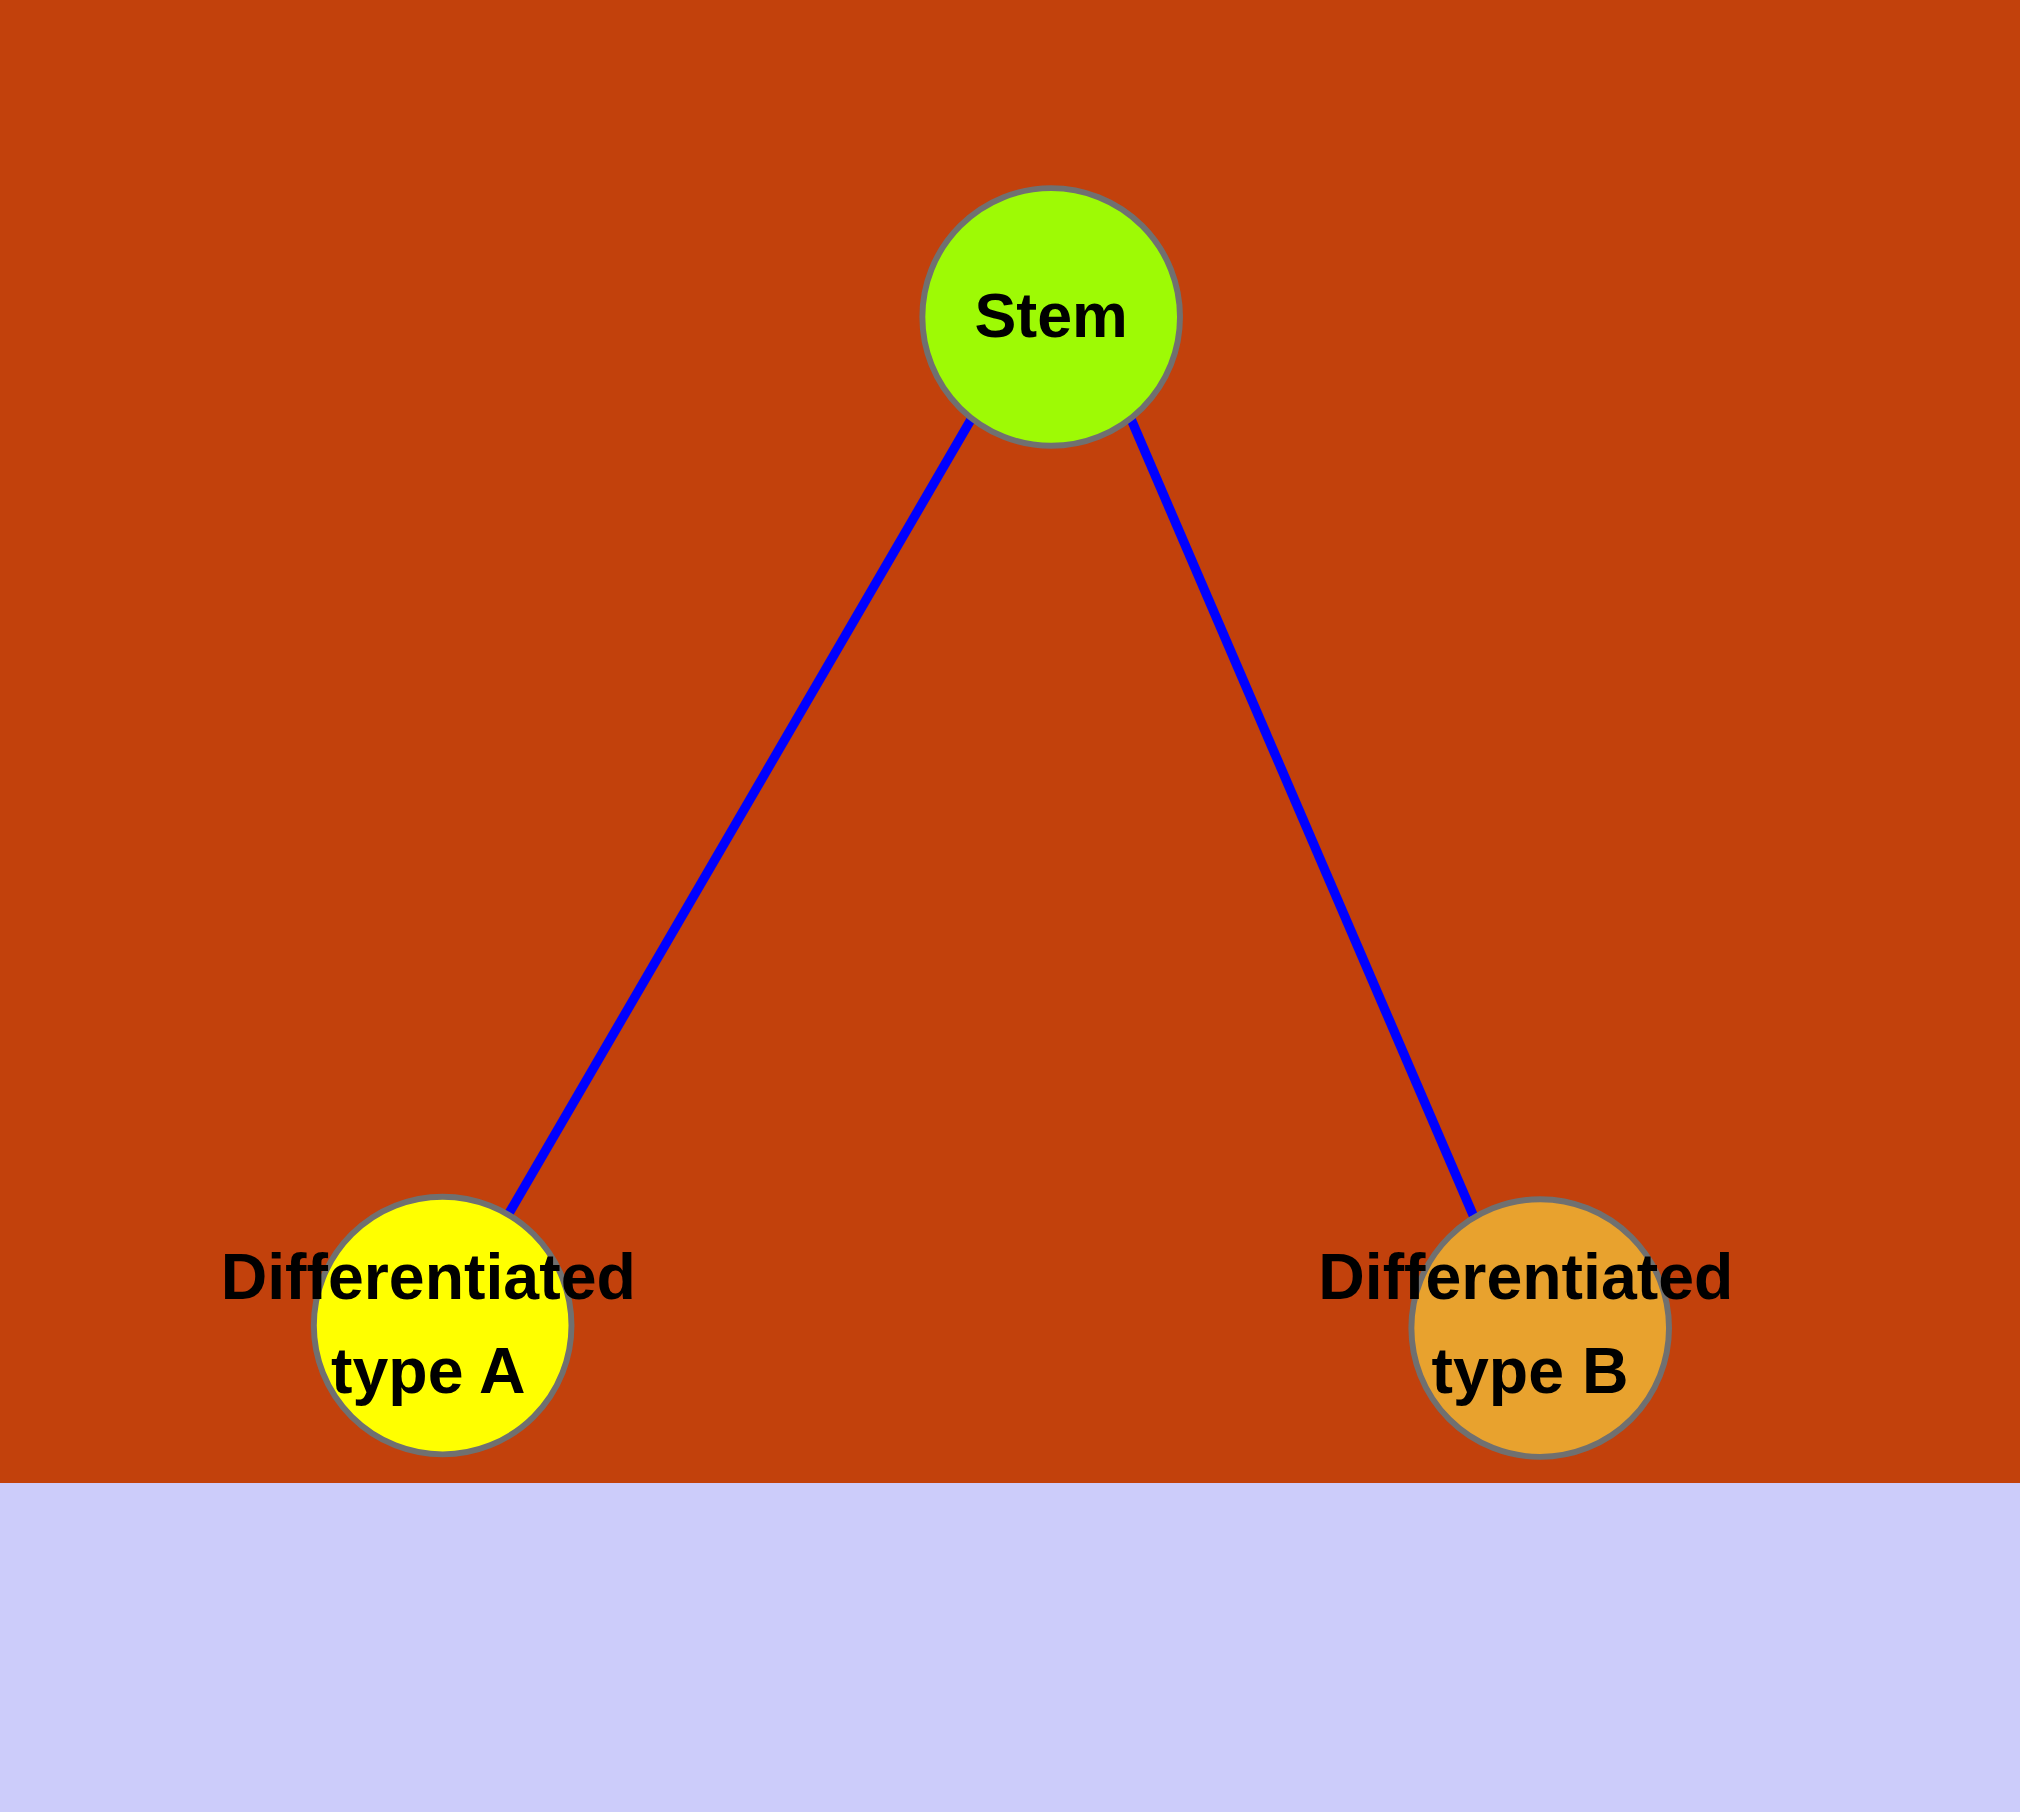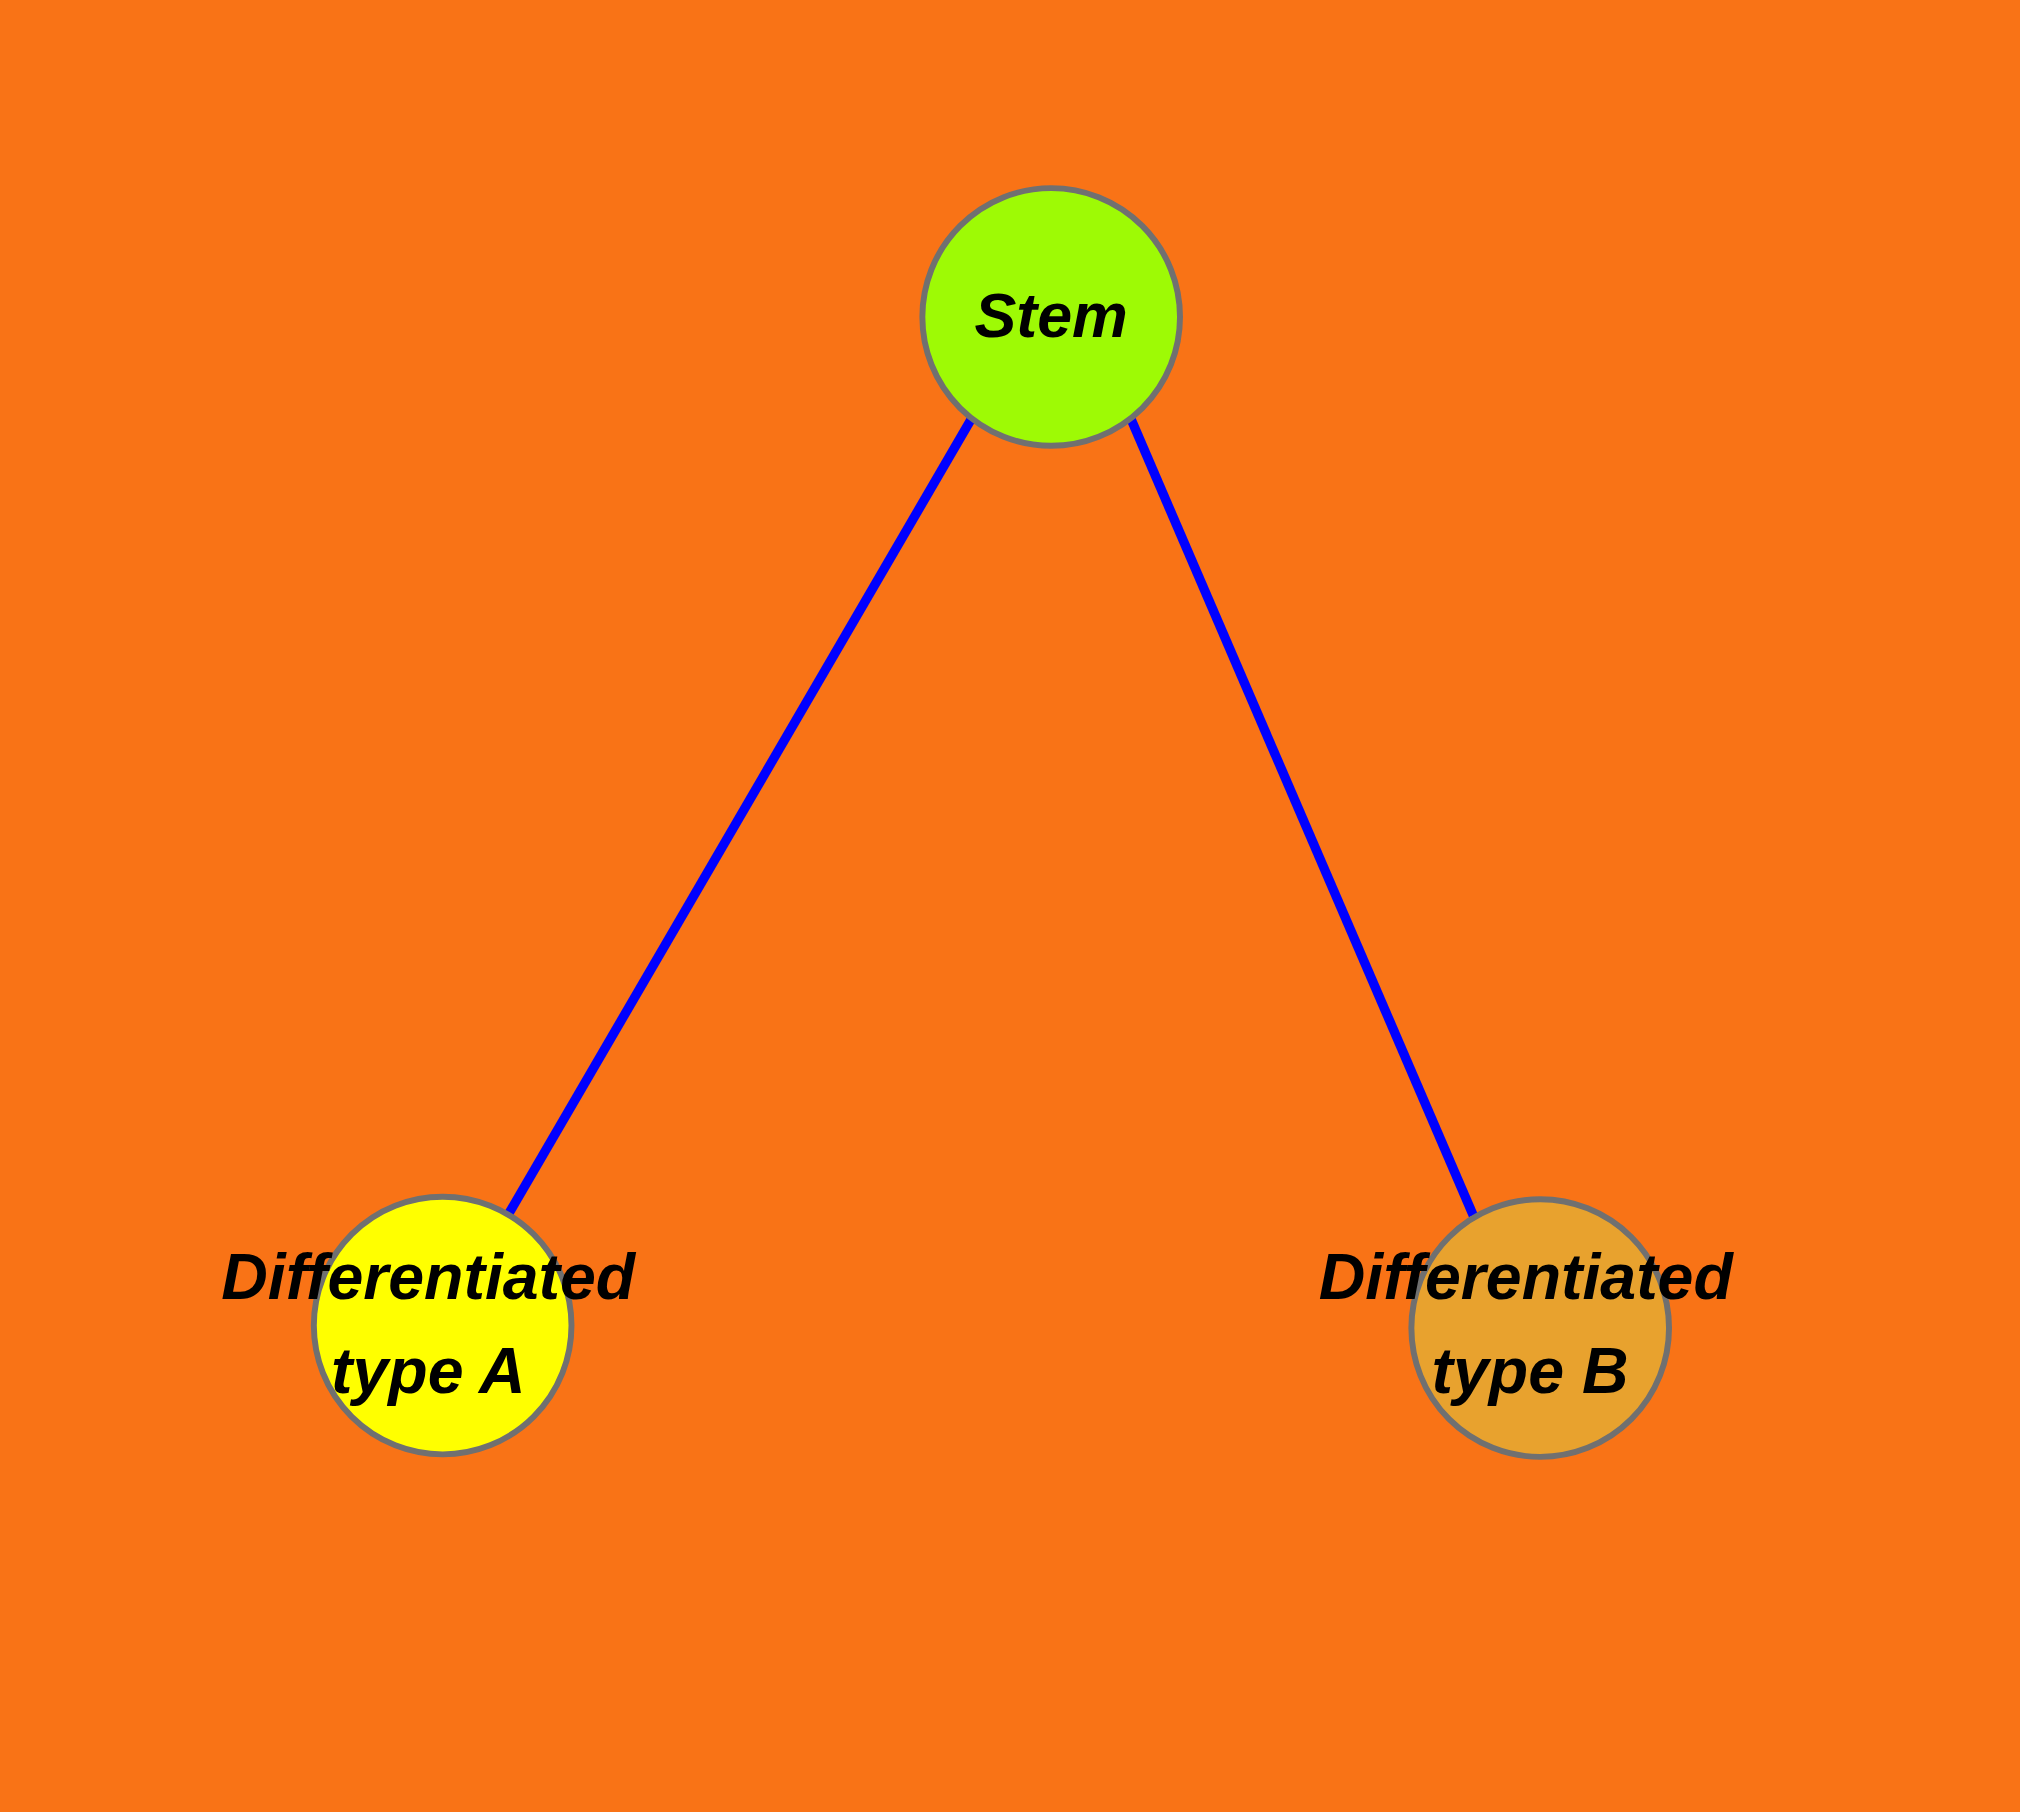--- a/index.html
+++ b/index.html
@@ -4,25 +4,24 @@
 <title>Cell Differentiation Graph</title>
 <style>
   html, body {
     margin: 0;
     padding: 0;
     background: #ccccfa;
   }
   #canvas {
     position: relative;
     width: 2021px;
-    height: 1812px;
-    background: #f97316;
+    height: 1483px;
+    background: #c2410c;
     overflow: hidden;
     font-family: "Liberation Sans", sans-serif;
-    font-style: italic;
   }
   #graph-svg {
     position: absolute;
     top: 0;
     left: 0;
     width: 2021px;
     height: 1812px;
     display: block;
   }
   .node-circle {

